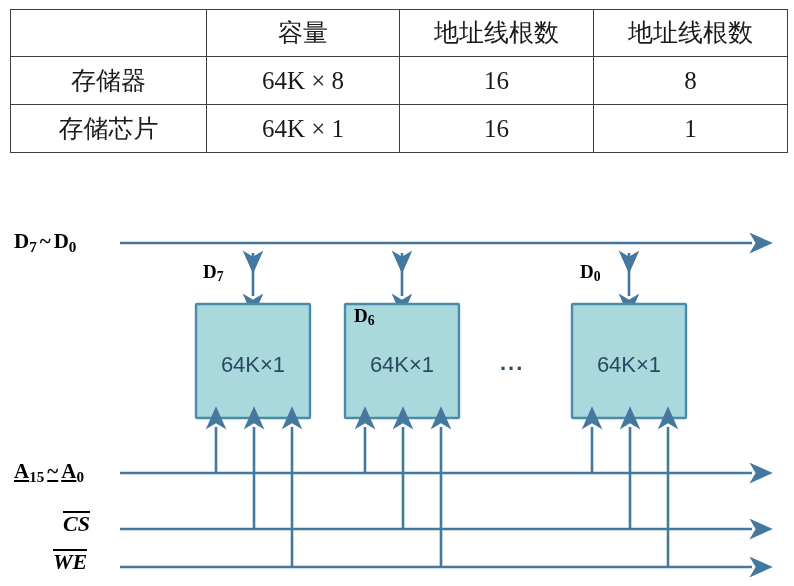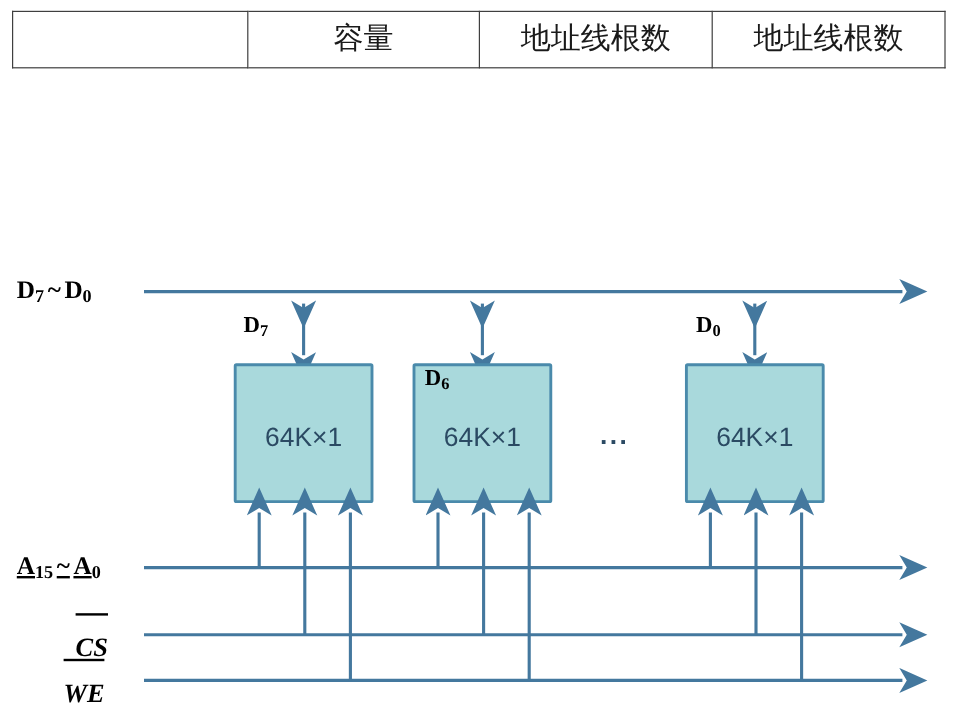--- a/index.html
+++ b/index.html
@@ -49,21 +49,21 @@
     white-space:nowrap;
     line-height:1;
   }
   .lbl-big{font-size:21px;}
   .lbl-mid{font-size:19px;}
   .sub{font-size:0.72em;vertical-align:-0.25em;}
   .ital{font-style:italic;font-size:22px;}
   .ovl{
     display:inline-block;
     border-top:2.2px solid #000;
-    padding-top:16px;
+    padding-top:0;
   }
   .chiptext{
     position:absolute;
     font-family:"Liberation Sans", sans-serif;
     font-size:22px;
     color:#2b4a63;
     text-align:center;
     white-space:nowrap;
   }
   .dots{
@@ -80,20 +80,32 @@
 
 <div id="stage">
 
   <table class="tbl">
     <tbody>
         <tr class="hdr">
       <td class="c0"></td>
       <td class="c1">容量</td>
       <td class="c2">地址线根数</td>
       <td class="c3">地址线根数</td>
+    </tr>
+    <tr class="bdy">
+      <td class="c0">存储器</td>
+      <td class="c1">64K × 8</td>
+      <td class="c2">16</td>
+      <td class="c3">8</td>
+    </tr>
+    <tr class="bdy">
+      <td class="c0">存储芯片</td>
+      <td class="c1">64K × 1</td>
+      <td class="c2">16</td>
+      <td class="c3">1</td>
     </tr>
   </tbody>
     </table>
 
   <div id="diagram">
 
     <svg class="diag" width="794" height="586" viewBox="0 0 794 586">
       <defs>
         <marker id="ah-r" markerWidth="11" markerHeight="11" refX="1" refY="4" orient="auto" markerUnits="strokeWidth">
           <path d="M0,0 L9,4 L0,8 L2.4,4 Z" fill="#44789e"></path>

